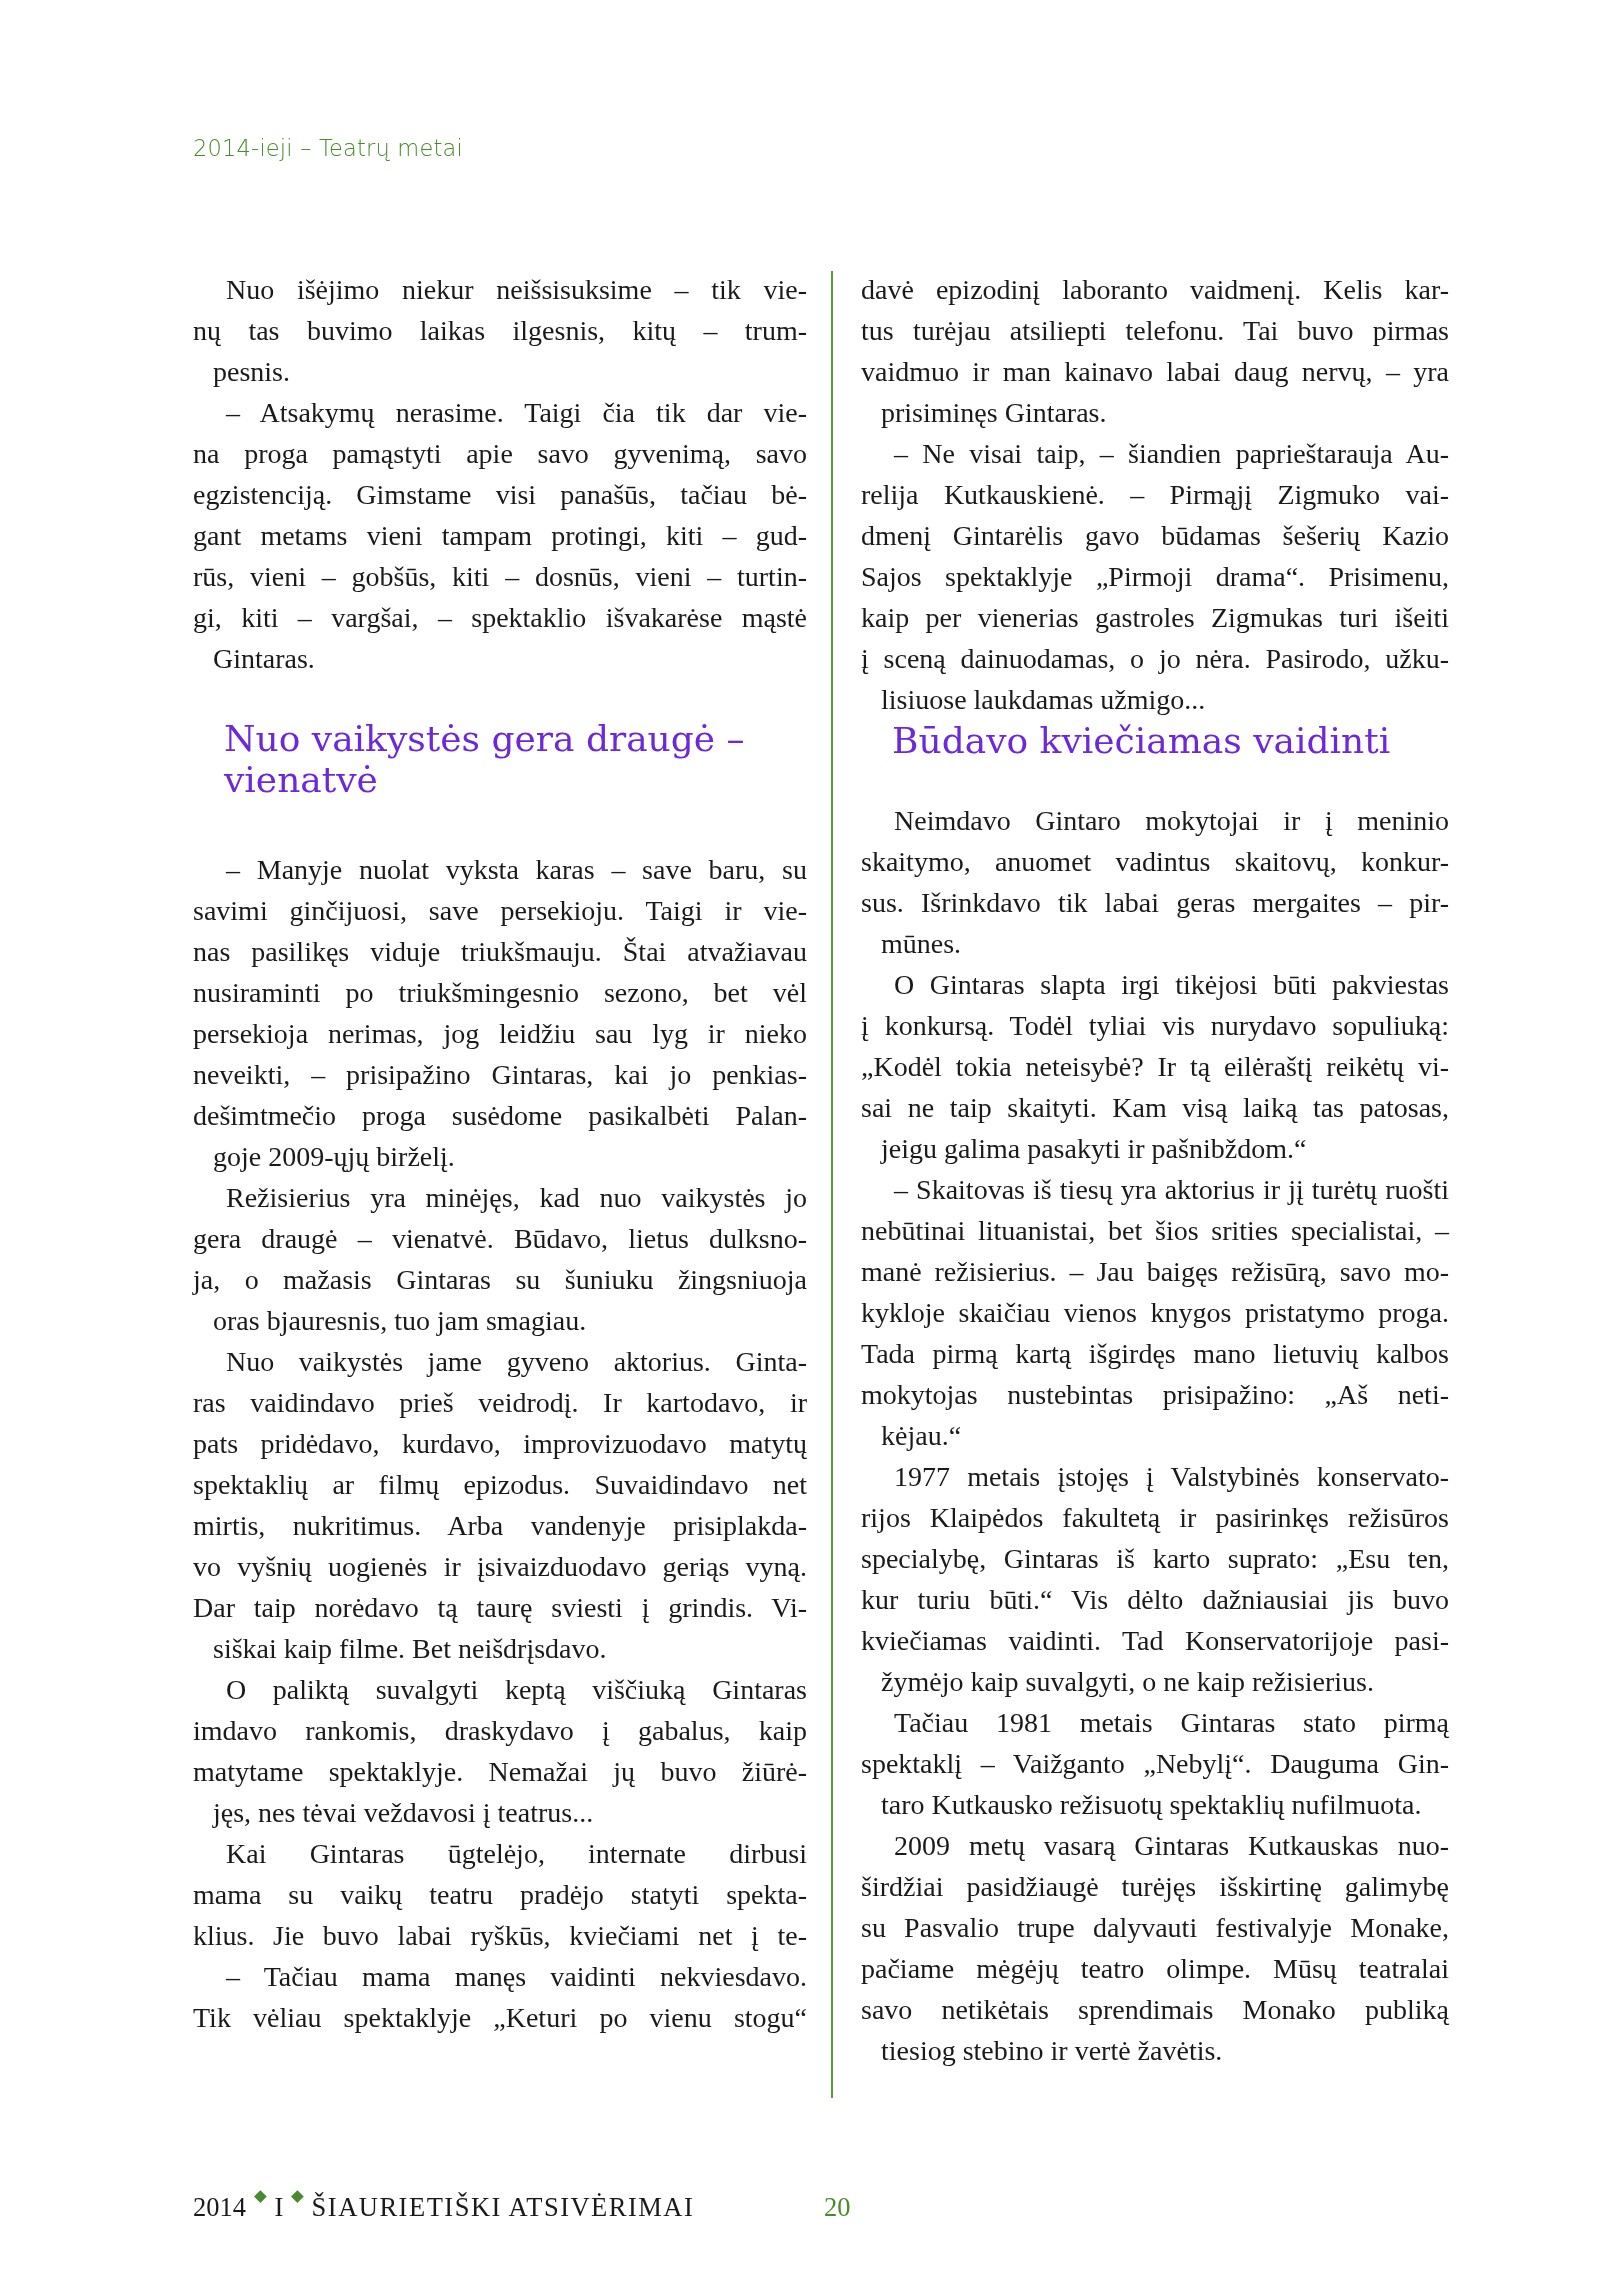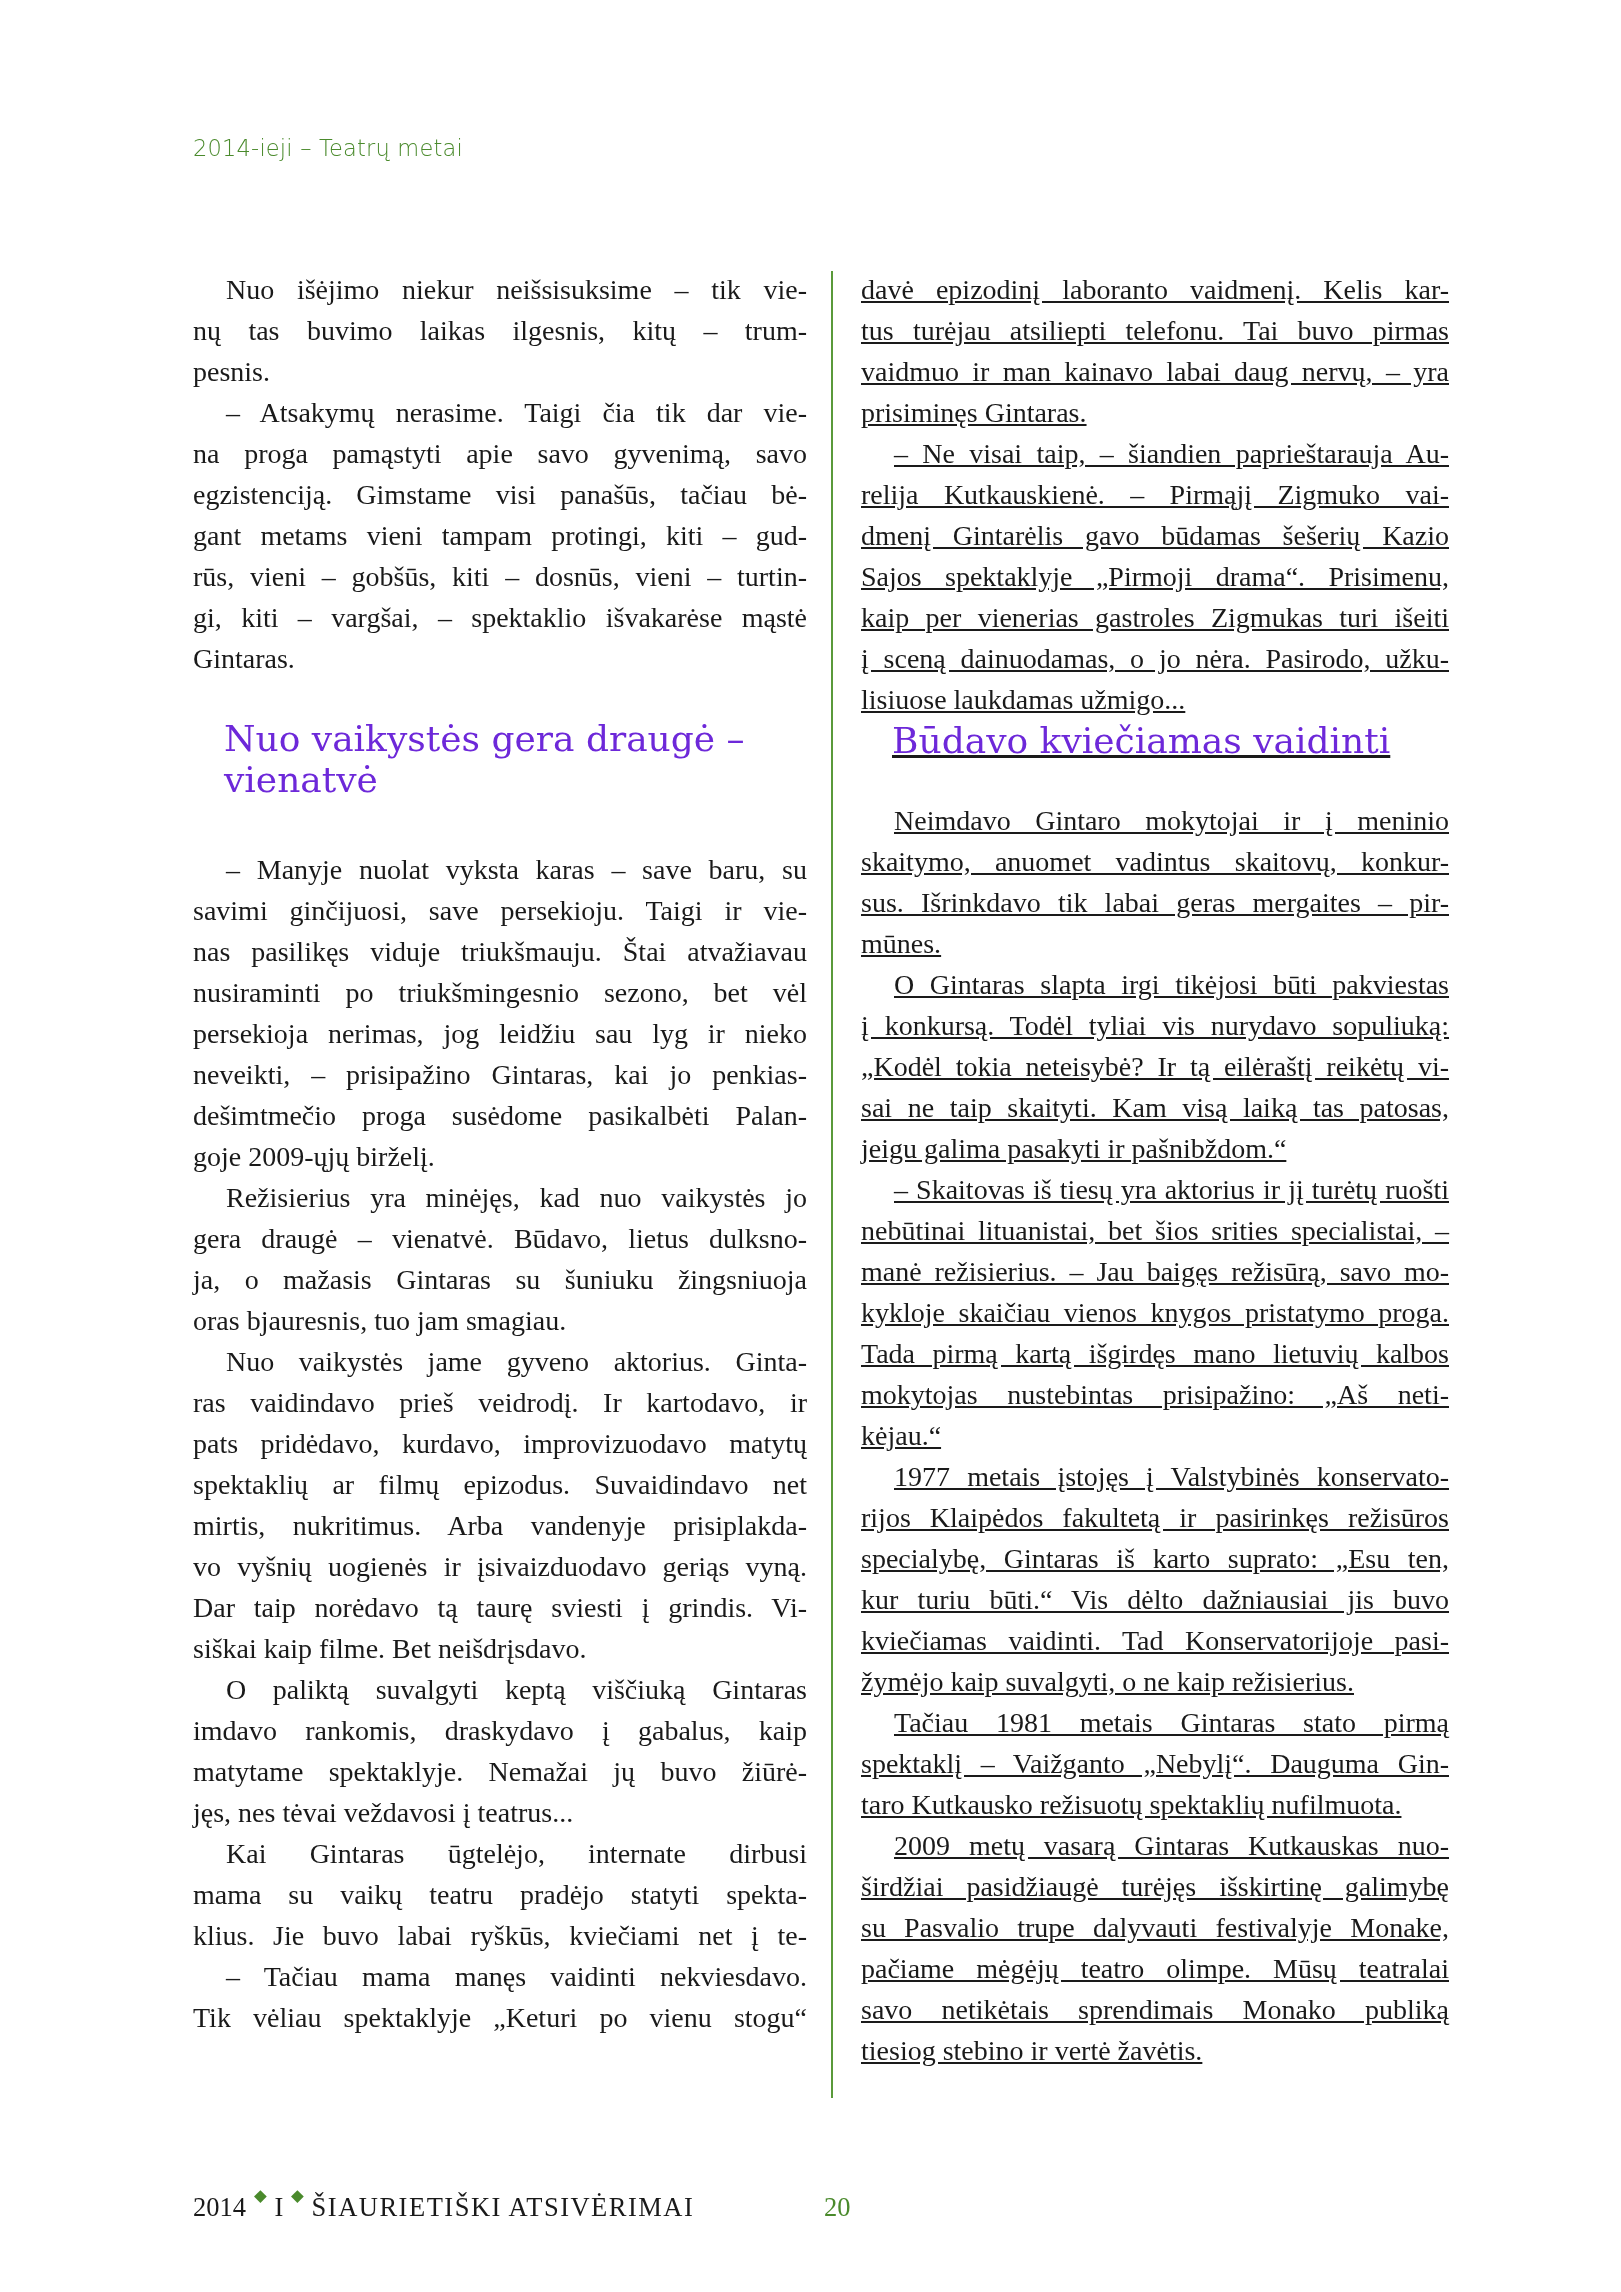--- a/index.html
+++ b/index.html
@@ -7,23 +7,23 @@
   .running-head {
     position: absolute; left: 193px; top: 135px;
     font-family: "DejaVu Sans", sans-serif; font-size: 22.5px; color: #4a8a2c;
     letter-spacing: 0.2px; font-weight: 300;
   }
   .col {
     position: absolute; top: 269px;
     font-family: "Liberation Serif", serif; font-size: 28px; color: #1a1a1a;
   }
   .col.left { left: 193px; width: 614px; }
-  .col.right { left: 861px; width: 588px; text-decoration: underline; }
+  .col.right { left: 861px; width: 588px; }
   .line { height: 41px; line-height: 41px; white-space: nowrap; text-align: justify; text-align-last: justify; }
-  .line.last { text-align-last: left; }
+  .line.last { text-align-last: left; margin-left: 20px; }
   .line.indent { padding-left: 33px; }
   .heading {
     font-family: "DejaVu Serif", serif; color: #6d28d9; font-size: 36px; line-height: 41px;
     font-weight: 400; white-space: nowrap; margin: 0;
   }
   .heading.h1 { margin-top: 39px; margin-bottom: 49px; padding-left: 31px; }
   .heading.h2 { margin-bottom: 39px; padding-left: 31px; }
   .divider {
     position: absolute; left: 831px; top: 271px; width: 2px; height: 1827px;
     background: #5a9a3a;

